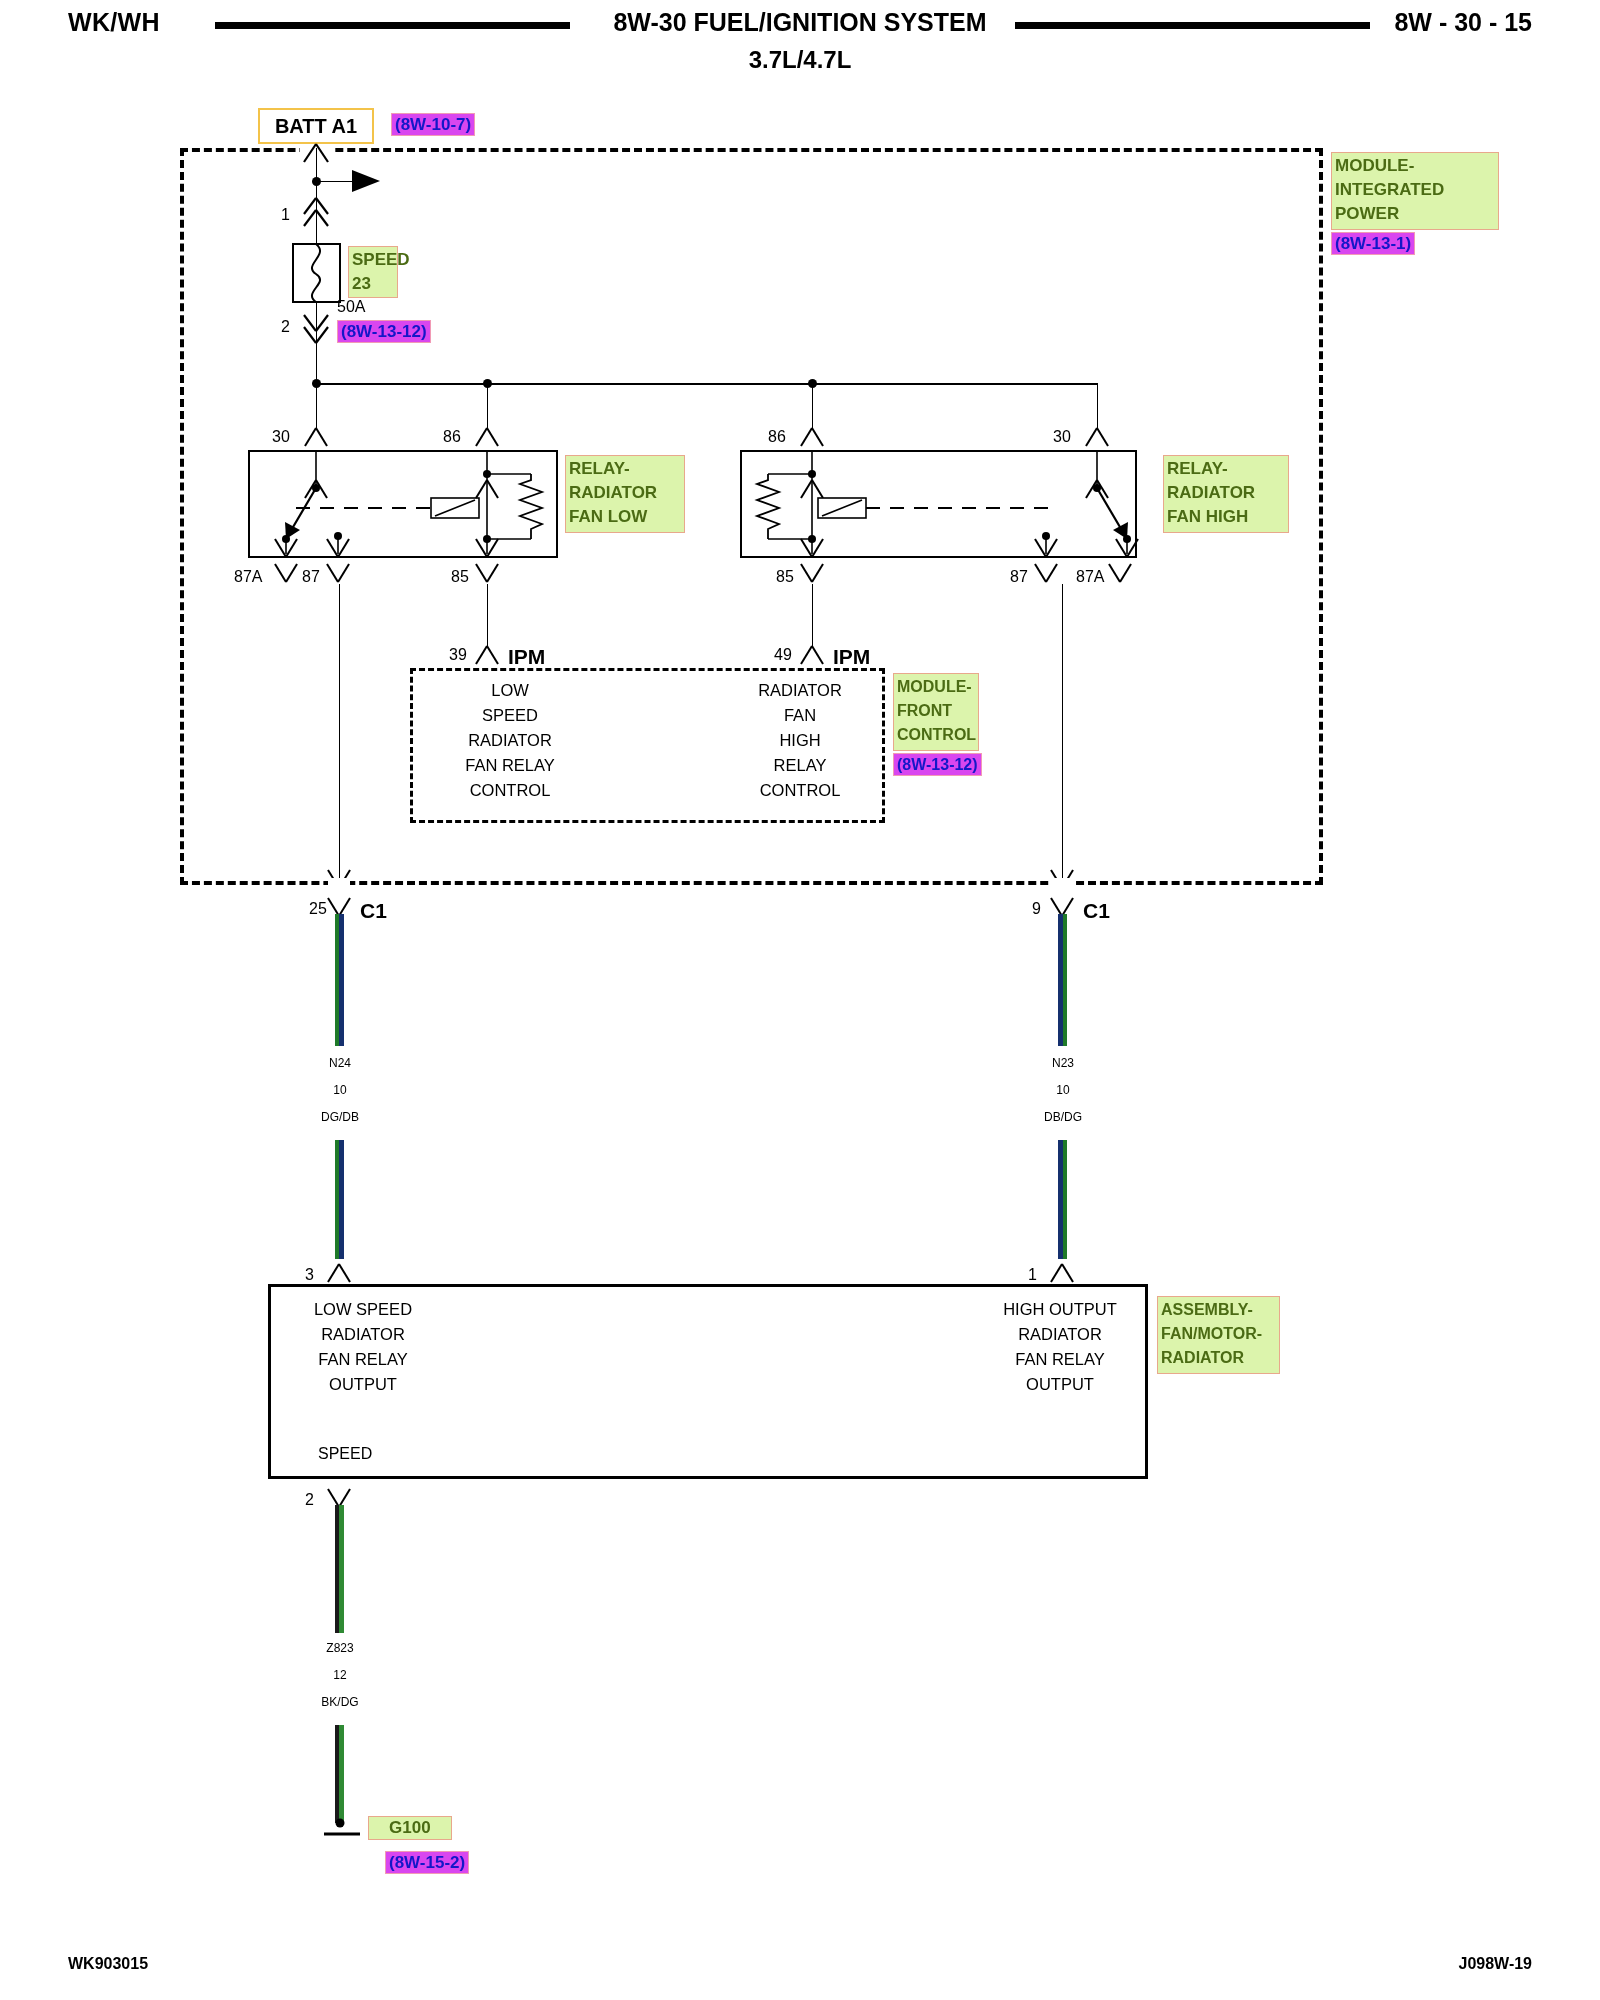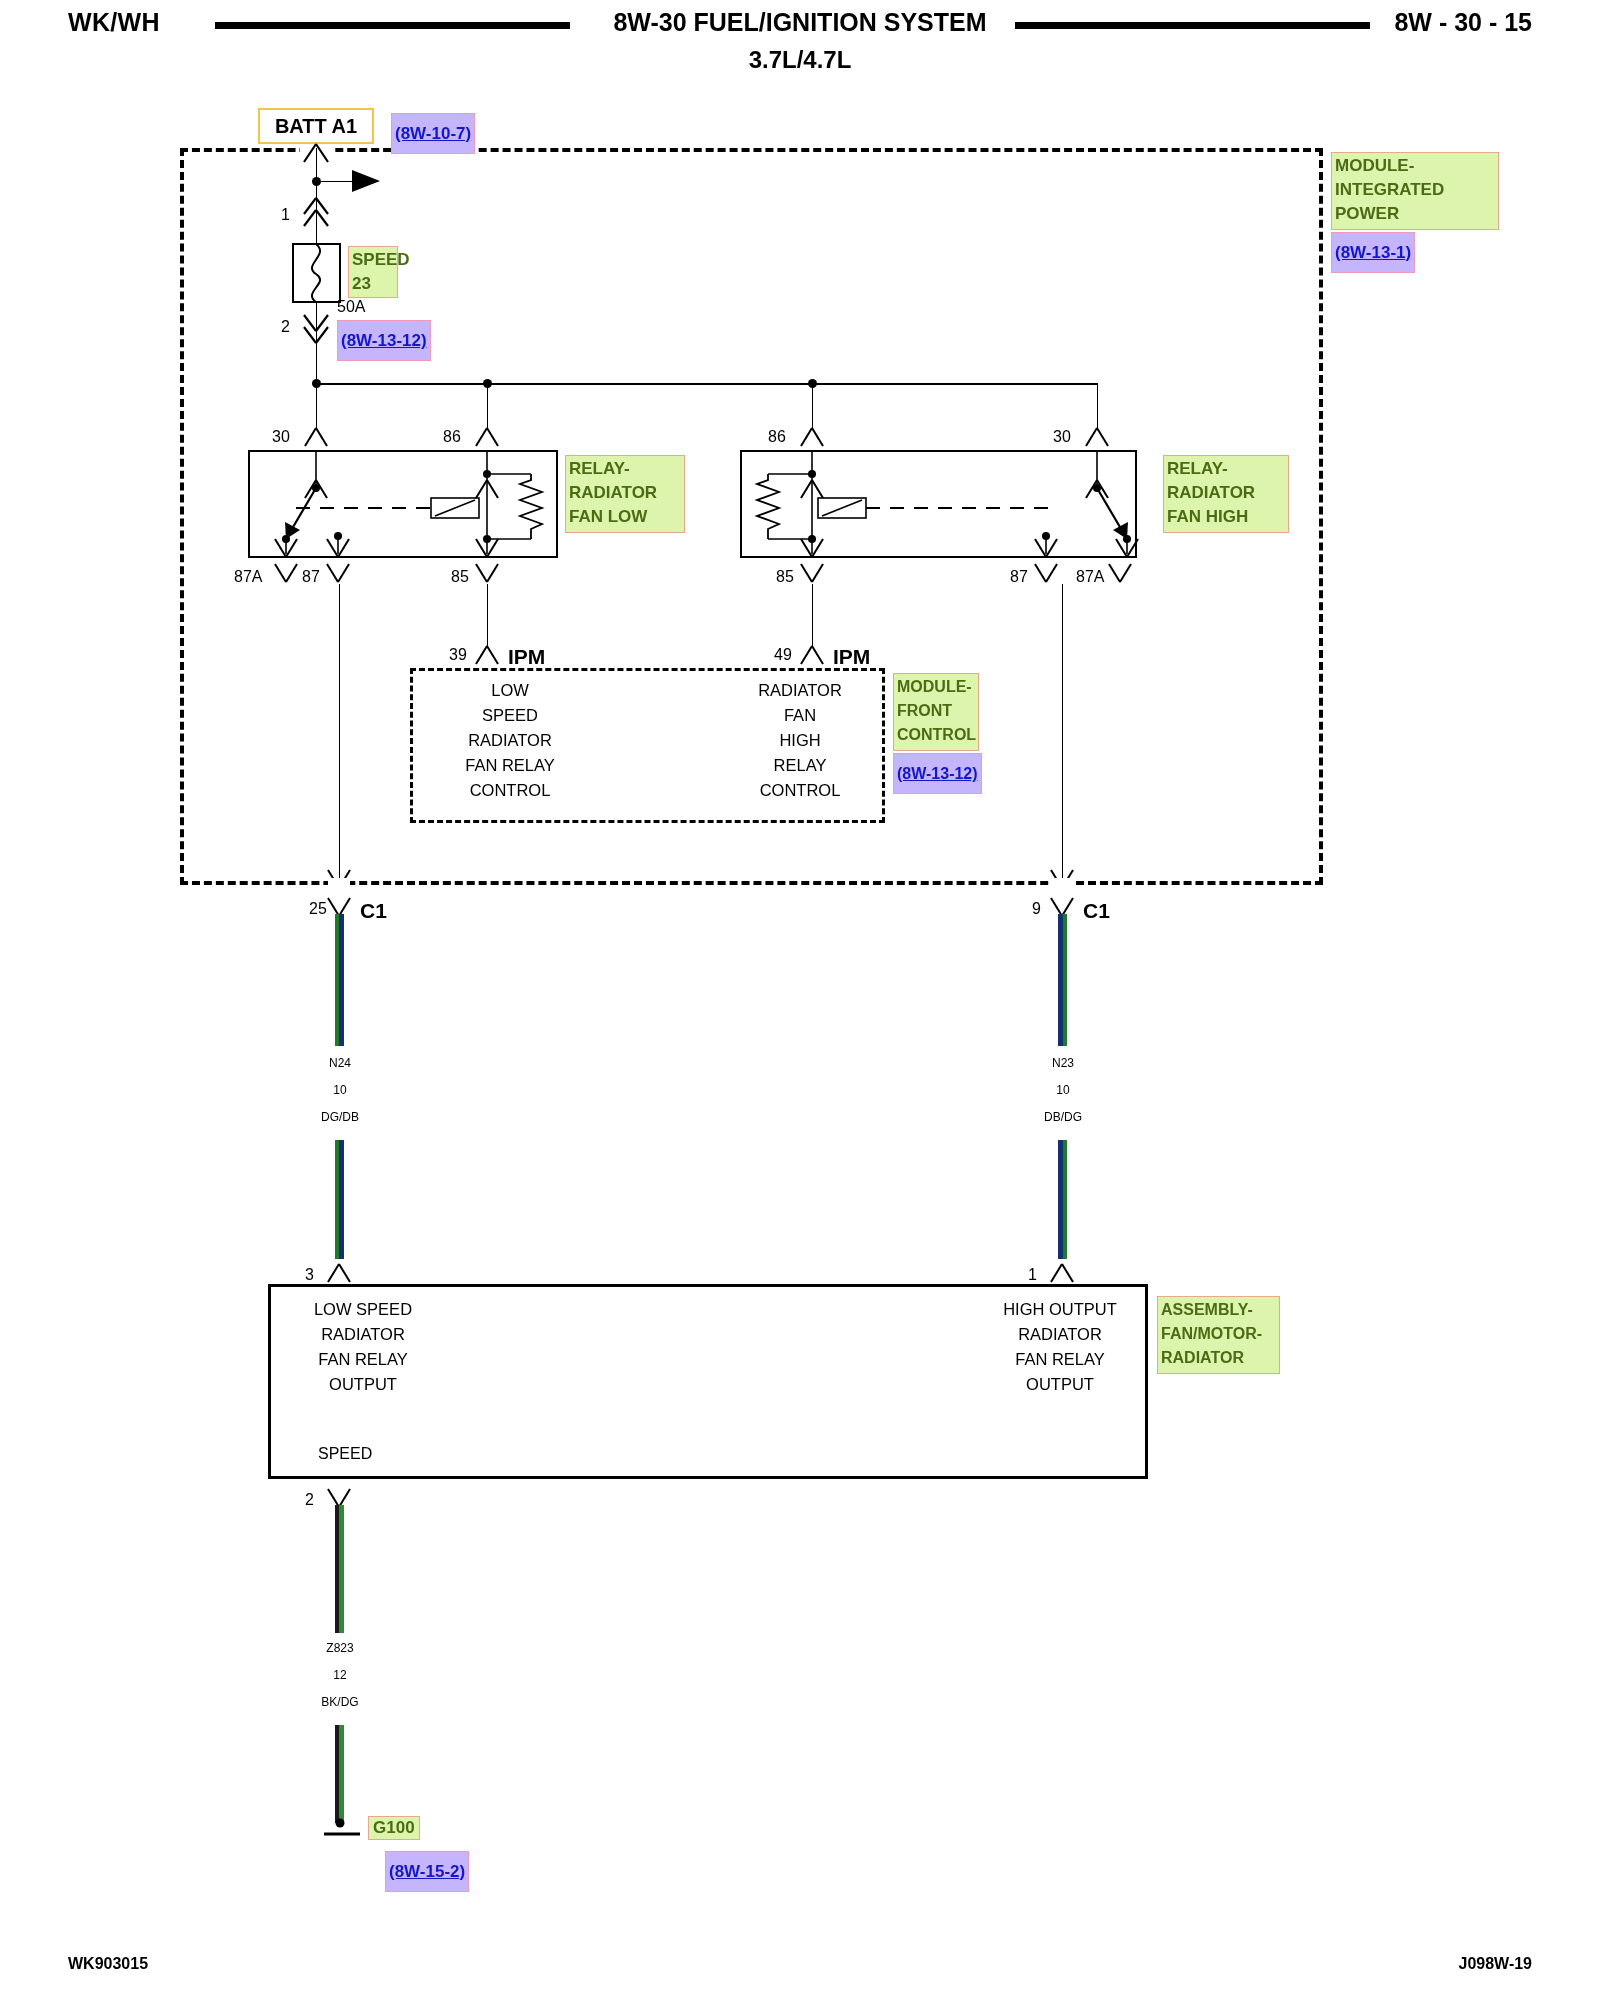--- a/index.html
+++ b/index.html
@@ -25,26 +25,26 @@
   .box{position:absolute;border:2.5px solid #000;background:#fff;box-sizing:border-box;}
   .dashbox{position:absolute;border:4px dashed #000;background:transparent;box-sizing:border-box;}
   .dashbox-thin{position:absolute;border:3px dashed #000;background:transparent;box-sizing:border-box;}
   .lbl{position:absolute;font-size:16px;white-space:nowrap;}
   .lbl-b{position:absolute;font-size:21px;font-weight:bold;white-space:nowrap;}
   .ctr{position:absolute;text-align:center;font-size:12px;white-space:nowrap;}
   
   .hl-green{position:absolute;background:#dcf4ac;border:1.5px solid #e8a88c;
             color:#4b6b14;font-size:17px;font-weight:bold;line-height:24px;
             padding:1px 3px;box-sizing:border-box;}
-  .hl-blue{position:absolute;background:#c4b5fd;border:1.5px solid #f19ab5;
+  .hl-blue{position:absolute;background:#d946ef;border:1.5px solid #f19ab5;
            color:#1417c8;font-size:17px;font-weight:bold;line-height:21px;
-           padding:9px 3px;box-sizing:border-box;white-space:nowrap;text-decoration:underline;}
+           padding:0 3px;box-sizing:border-box;white-space:nowrap;}
   .hl-green-s{position:absolute;background:#dcf4ac;border:1.5px solid #e8a88c;
             color:#4b6b14;font-size:17px;font-weight:bold;line-height:22px;
-            padding:0px 4px;box-sizing:border-box;white-space:nowrap;}
+            padding:0px 20px;box-sizing:border-box;white-space:nowrap;}
   
   .battbox{position:absolute;border:2.5px solid #f3c34a;background:#fff;
            box-sizing:border-box;display:flex;align-items:center;justify-content:center;
            font-size:20px;font-weight:bold;}
   
   .devtxt{position:absolute;text-align:center;font-size:16.5px;line-height:25px;white-space:nowrap;}
   
   .wire{position:absolute;}
   svg{position:absolute;overflow:visible;}
 </style>

